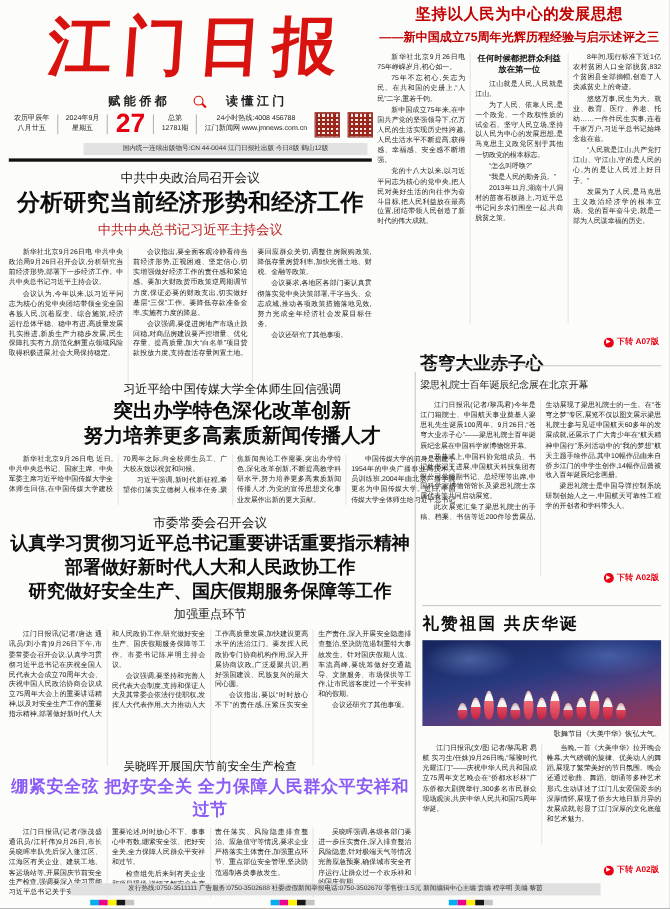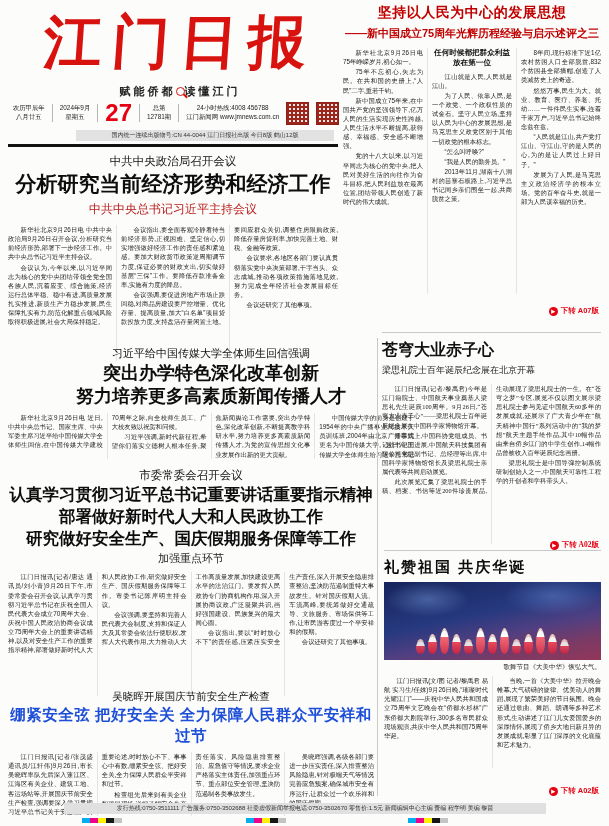--- a/index.html
+++ b/index.html
@@ -5,21 +5,21 @@
   html,body{margin:0;padding:0;background:#888;}
   .page{position:relative;width:609px;height:826px;margin:0 auto;background:#fcfcfa;
         font-family:"Liberation Sans",sans-serif;color:#1a1a1a;overflow:hidden;}
   .abs{position:absolute;}
 
   
   .logo{left:28px;top:2px;width:304px;height:80px;line-height:80px;text-align:center;
         font-family:"DejaVu Serif",serif;font-weight:900;font-size:58px;color:#d8120f;
         letter-spacing:10px;transform:skewX(-4deg);}
   .slogan{left:28px;top:84px;width:304px;text-align:center;font-size:11px;font-weight:bold;
-        color:#222;letter-spacing:3px;display:flex;align-items:center;justify-content:center;gap:0;}
+        color:#222;letter-spacing:3px;display:flex;align-items:center;justify-content:center;gap:21px;}
   .mag{width:7px;height:7px;border:1.6px solid #d8120f;border-radius:50%;position:relative;display:inline-block;}
   .mag::after{content:"";position:absolute;width:5px;height:1.8px;background:#d8120f;
         transform:rotate(45deg);right:-4px;bottom:-2px;}
   .dateblock{left:12px;top:100px;width:328px;height:26px;display:flex;align-items:center;
         justify-content:center;gap:7px;}
   .dcell{font-size:6.4px;line-height:1.35;text-align:center;color:#222;white-space:nowrap;}
   .dsep{width:1px;height:18px;background:#b5b5b5;}
   .dday{font-size:24px;font-weight:bold;color:#e60012;line-height:26px;}
   .qr{width:21px;height:21px;border:1px solid #8e1f17;
       background-image:repeating-linear-gradient(0deg,#9c261c 0 2px,rgba(255,255,255,0) 2px 4px),
@@ -54,21 +54,21 @@
   .b-sub{font-size:12px;text-align:center;color:#b91c1c;margin-top:3px;}
   .b-body{margin-top:7px;height:136px;column-count:3;}
 
   
   .art-c{left:8px;top:346px;width:406px;height:102px;}
   .c-kicker{font-size:11px;}
   .c-head{margin:1px 0 0 0;font-size:18px;font-weight:900;text-align:center;line-height:1.28;color:#0d0d0d;}
   .c-body{margin-top:5px;height:46px;column-count:4;}
 
   
-  .art-d{left:382px;top:340px;width:219px;height:212px;font-family:Liberation Serif, serif;}
+  .art-d{left:382px;top:320px;width:219px;height:212px;}
   .d-head{margin:0;font-size:16px;font-weight:900;color:#111;}
   .d-sub{font-size:9px;color:#222;margin-top:3px;}
   .d-body{margin-top:7px;height:160px;column-count:2;}
   .d-jump{right:2px;bottom:2px;}
 
   
   .art-e{left:8px;top:468px;width:366px;height:218px;}
   .e-kicker{font-size:11.5px;}
   .e-head{margin:1px 0 0 0;font-size:16.5px;font-weight:900;text-align:center;line-height:1.32;color:#0d0d0d;}
   .e-presider{font-size:11px;text-align:center;color:#222;margin-top:2px;}
@@ -90,21 +90,21 @@
      box-shadow:0 -3px 0 -1px #f2c9b6;}
   .performer.tall{height:24px;background:linear-gradient(180deg,#fdfbf8 0 30%,#f06a75 30%,#d23350 100%);}
   .performer.small{height:13px;opacity:.9;}
   .f-caption{font-size:6.5px;text-align:right;color:#222;margin-top:3px;}
   .f-body{margin-top:4px;height:92px;column-count:2;}
   .f-jump{right:2px;bottom:6px;}
 
   
   .art-g{left:8px;top:690px;width:366px;height:106px;}
   .g-kicker{font-size:10.5px;}
-  .g-head{margin:1px 0 0 0;font-size:15.5px;font-weight:900;text-align:center;letter-spacing:.5px;color:#1d4ed8;}
+  .g-head{margin:1px 0 0 0;font-size:15.5px;font-weight:900;text-align:center;letter-spacing:.5px;color:#8b5cf6;}
   .g-body{margin-top:5px;height:64px;column-count:4;}
 
   
   .vrule{left:377px;top:338px;width:1px;height:458px;background:#c9c9c9;}
   .hrule-d{left:382px;top:332px;width:219px;height:1px;background:#c9c9c9;}
   .hrule-f{left:384px;top:550px;width:217px;height:1px;background:#c9c9c9;}
   .footbar{left:64px;top:803px;width:482px;height:11px;background:#e0e0e0;font-size:6px;
      line-height:11px;text-align:center;color:#333;white-space:nowrap;}
   .regbar{top:818px;display:flex;gap:0;}
   .regbar span{width:8px;height:5px;display:inline-block;}

